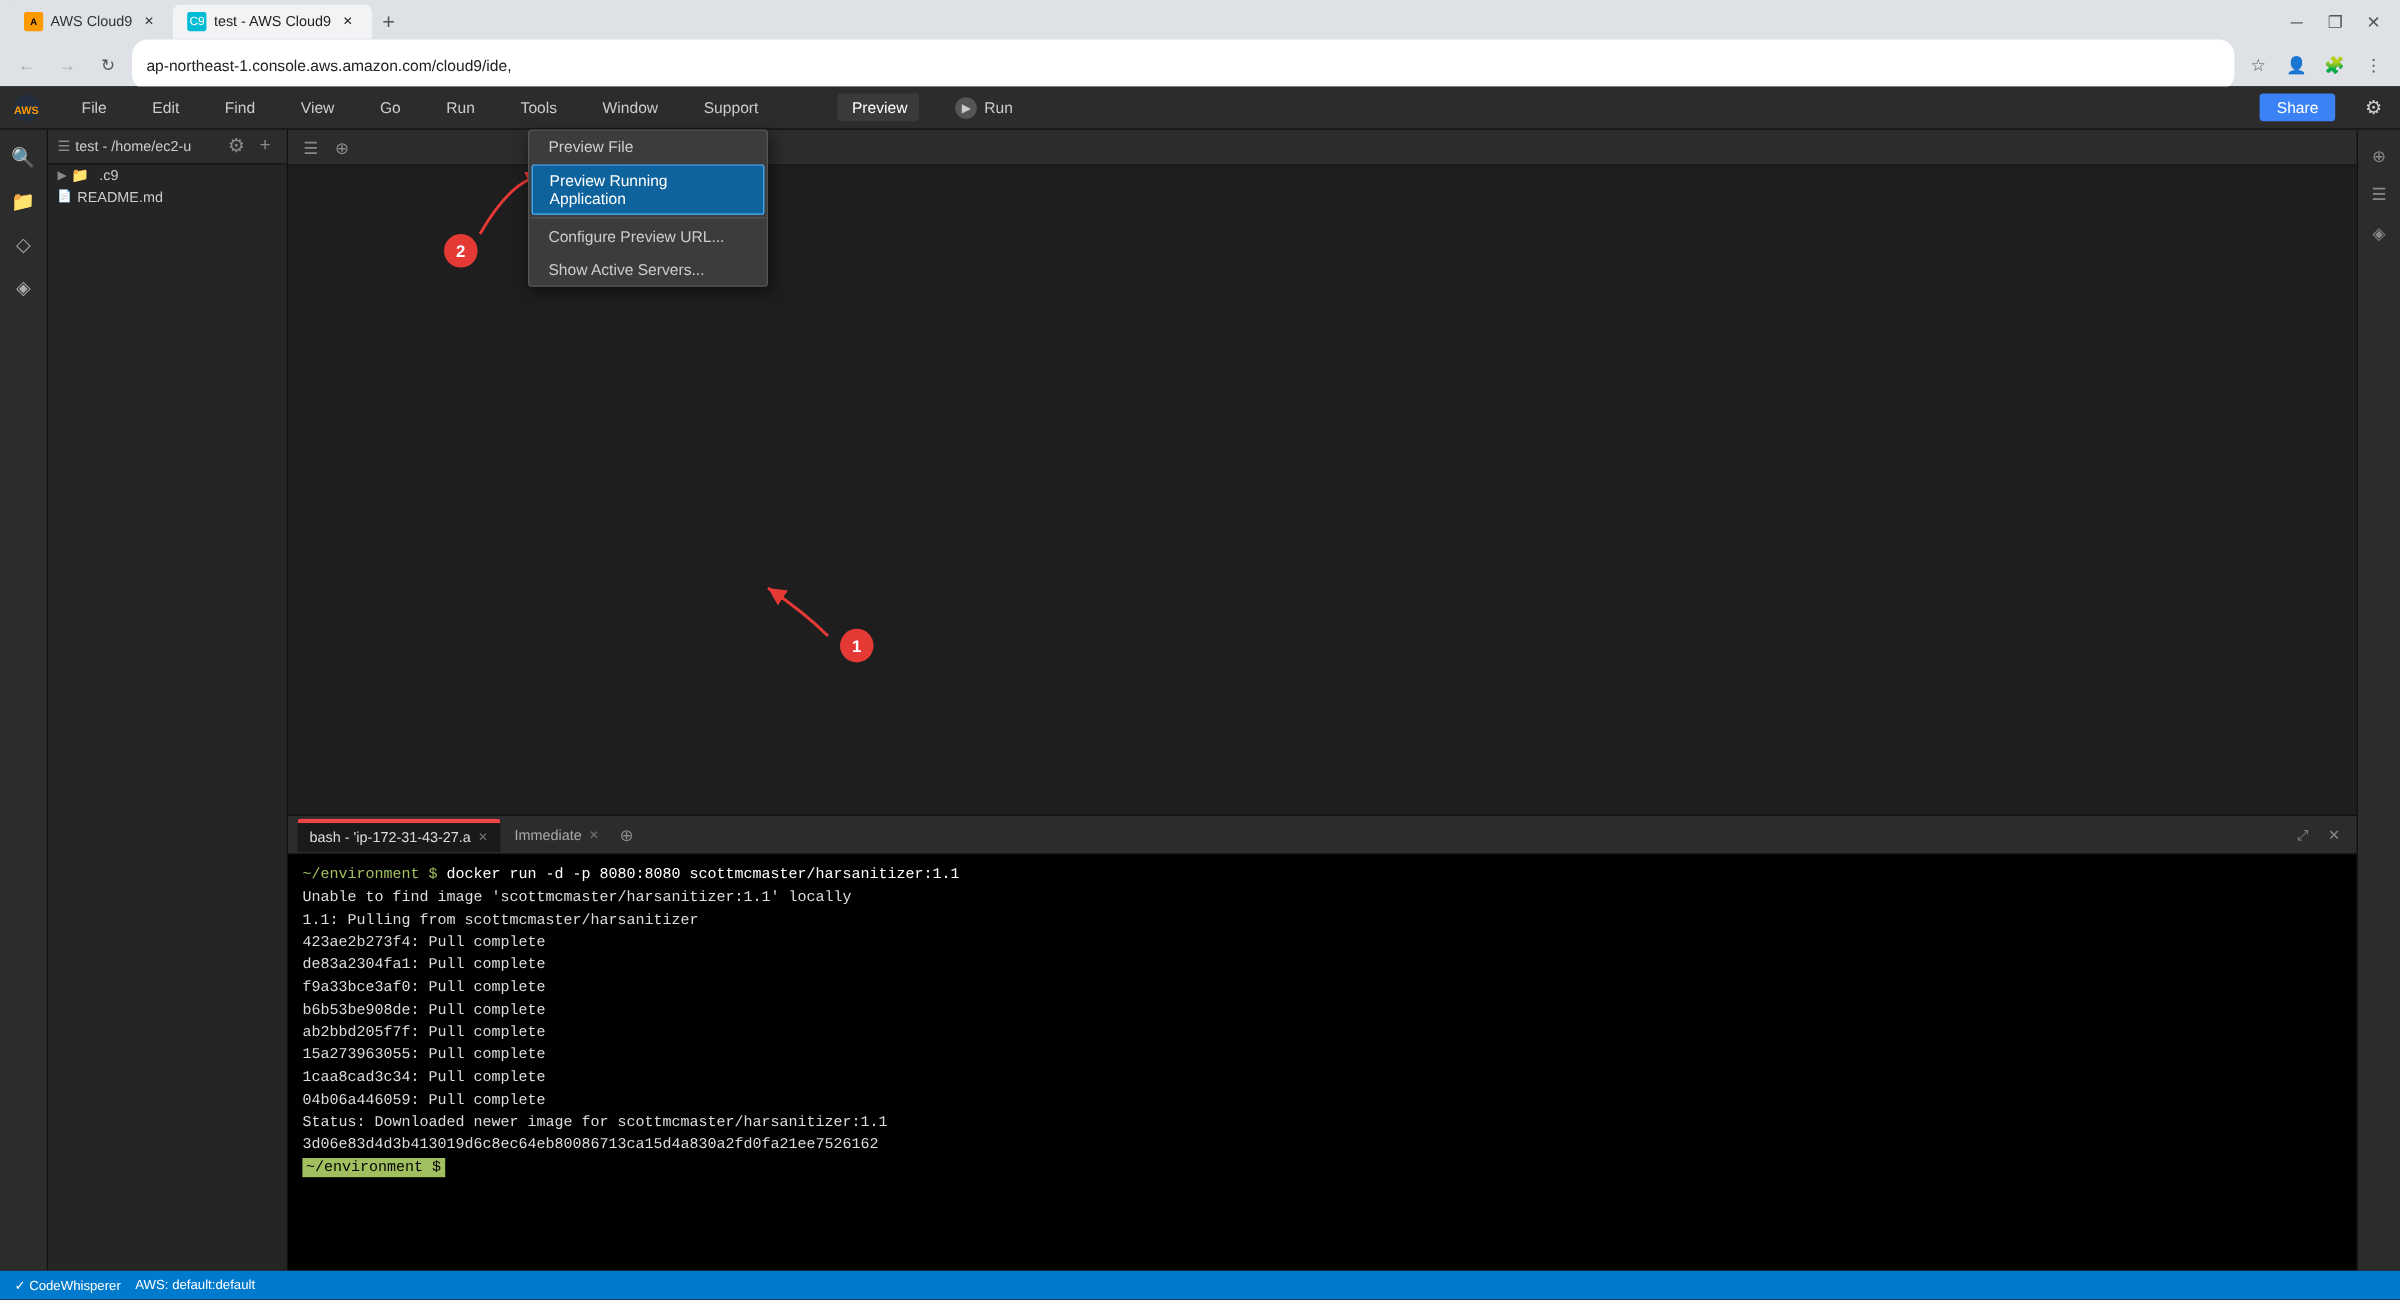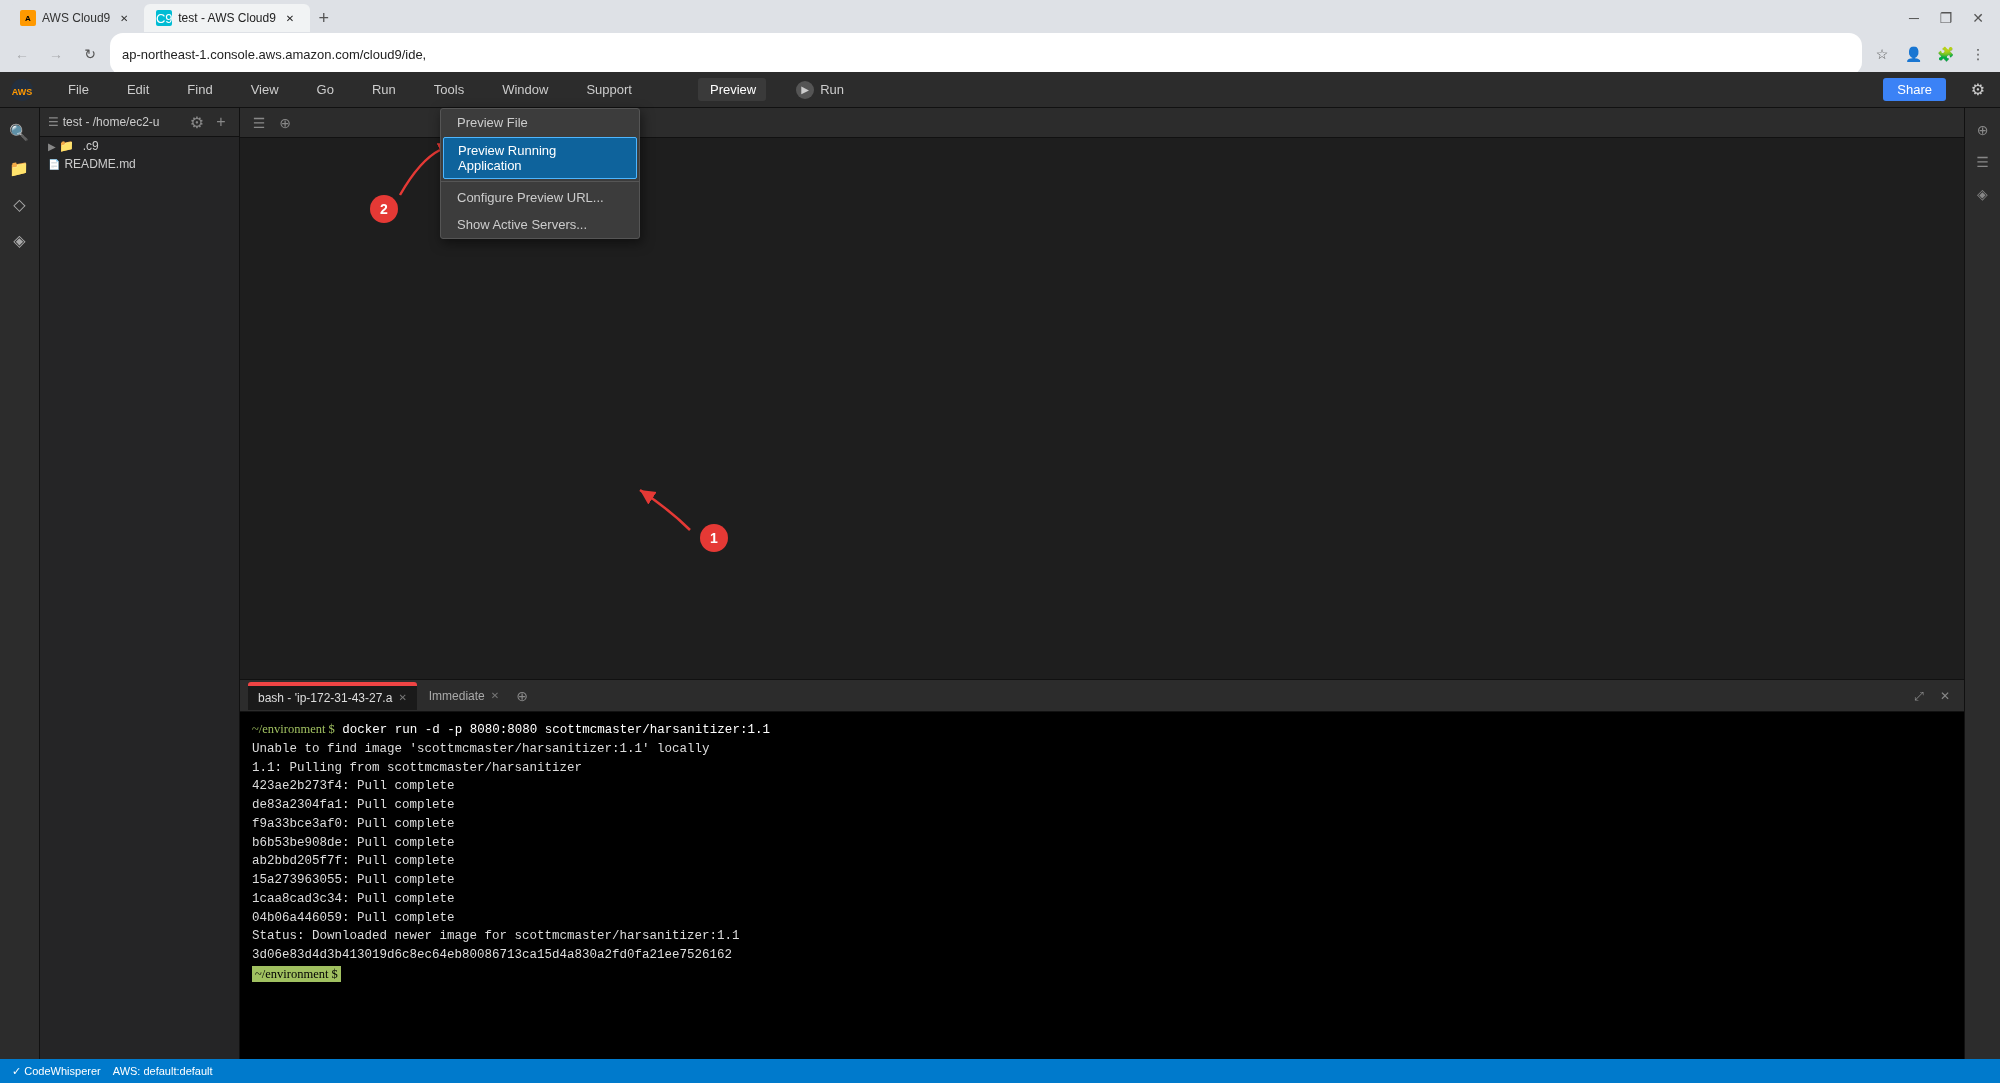--- a/index.html
+++ b/index.html
@@ -329,21 +329,20 @@
       padding: 8px 12px;
       overflow-y: auto;
       font-family: 'Courier New', monospace;
       font-size: 12.5px;
       color: #ddd;
       line-height: 1.5;
     }
     .term-line { display: block; }
     .term-prompt {
       color: #a0c060;
-      font-family: Liberation Serif, serif;
     }
     .term-cmd {
       color: #fff;
     }
 
     
     .right-sidebar {
       width: 36px;
       background: #2c2c2c;
       display: flex;
@@ -438,21 +437,21 @@
       background: #3a3a3a;
       padding-left: 12px;
     }
 
     
     .tab-active-indicator {
       width: 16px; height: 16px;
       background: #00bcd4;
       border-radius: 2px;
       display: flex; align-items: center; justify-content: center;
-      font-size: 13px;
+      font-size: 10px;
       color: #fff;
     }
 
     .aws-c9-favicon {
       width: 16px; height: 16px;
       background: #f90;
       border-radius: 2px;
       display: flex; align-items: center; justify-content: center;
       font-size: 8px;
       color: #000;

